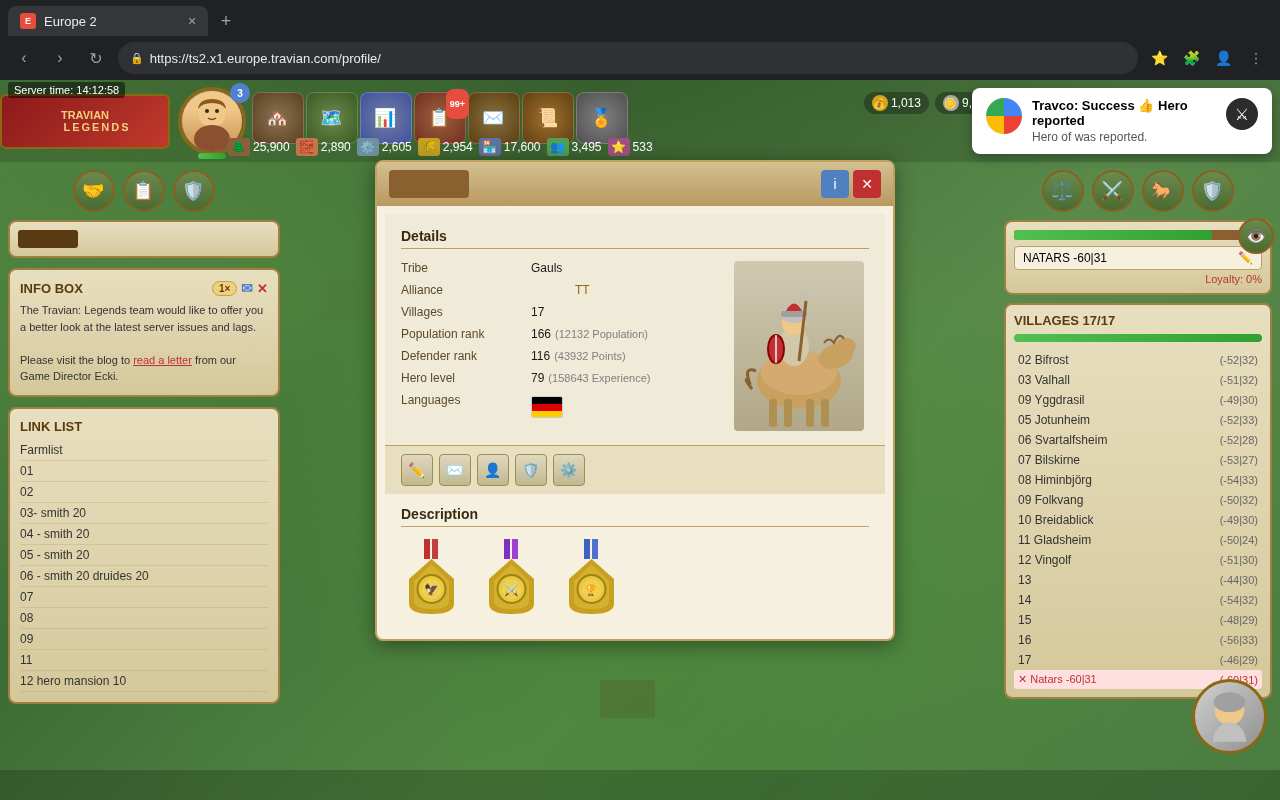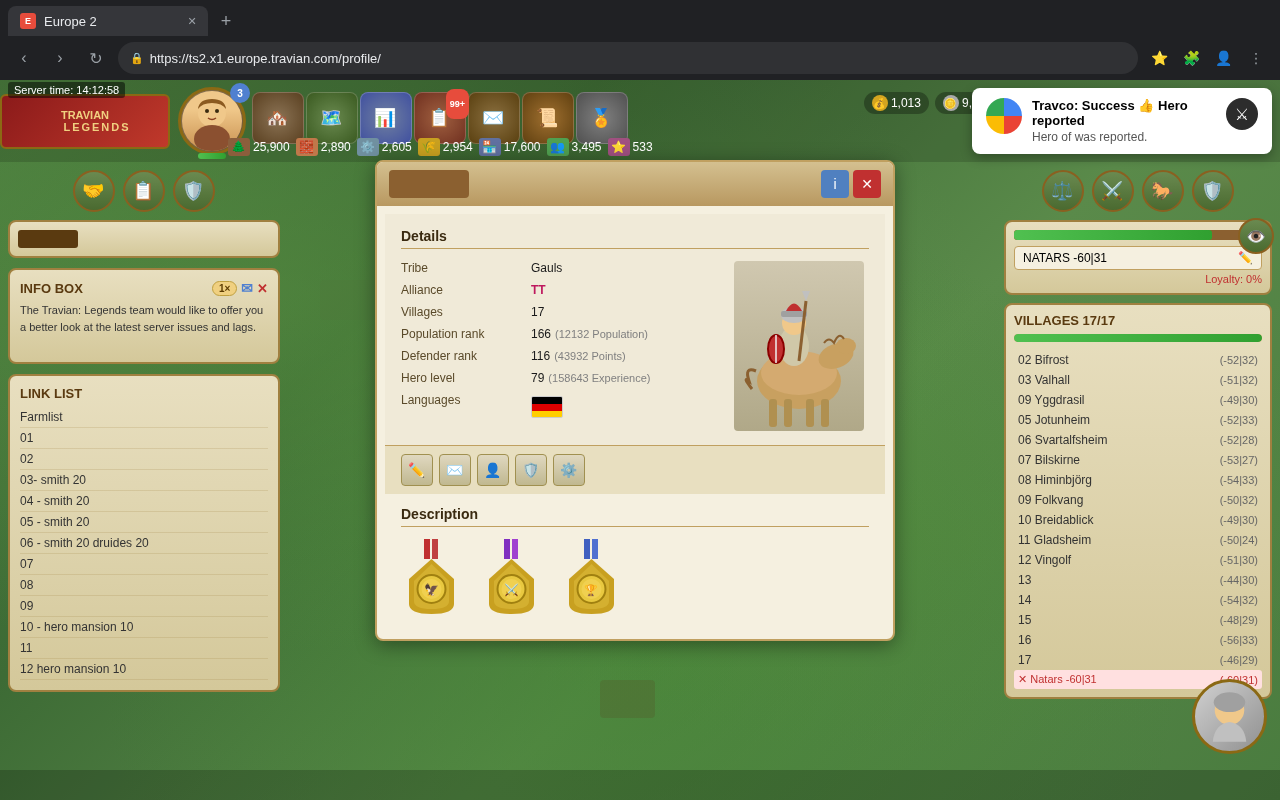--- a/index.html
+++ b/index.html
@@ -455,21 +455,21 @@
       width: 130px;
       color: #5a4a2a;
       font-size: 12px;
     }
     .detail-value {
       color: #1a1a1a;
       font-size: 12px;
     }
     .detail-value.sub { color: #808080; font-size: 11px; margin-left: 4px; }
 
-    .alliance-link { color: #be185d; text-decoration: none; font-weight: bold; }
+    .alliance-link { color: #a16207; text-decoration: none; font-weight: normal; margin-left: 44px; }
 
     .hero-portrait {
       width: 140px;
       display: flex;
       flex-direction: column;
       align-items: center;
     }
     .hero-portrait-img {
       width: 130px;
       height: 170px;
@@ -795,38 +795,42 @@
         <span>INFO BOX</span>
         <div style="display:flex;align-items:center;gap:4px;">
           <span class="notice-badge">1×</span>
           <span style="font-size:14px;color:#5080d0;">✉</span>
           <span class="x-close">✕</span>
         </div>
       </div>
       <div class="info-box-content">
         <p>The Travian: Legends team would like to offer you a better look at the latest server issues and lags.</p>
         <br>
+        <p>
+          <span>Please visit the blog to</span>
+          <a href="#">read a letter</a>
+          <span>from our Game Director Ecki.</span>
+        </p>
       </div>
     </div>
 
     <div class="panel-box">
       <div class="panel-title">
         <span>LINK LIST</span>
       </div>
       <div class="link-list-item">Farmlist</div>
       <div class="link-list-item">01</div>
       <div class="link-list-item">02</div>
       <div class="link-list-item">03- smith 20</div>
       <div class="link-list-item">04 - smith 20</div>
       <div class="link-list-item">05 - smith 20</div>
       <div class="link-list-item">06 - smith 20 druides 20</div>
       <div class="link-list-item">07</div>
       <div class="link-list-item">08</div>
       <div class="link-list-item">09</div>
-      <div class="link-list-item">10 - hero mansion 10</div>
       <div class="link-list-item">11</div>
       <div class="link-list-item">12 hero mansion 10</div>
     </div>
   </div>
 
   <div class="profile-dialog">
     <div class="dialog-header">
       <div class="dialog-title-box"></div>
       <div class="dialog-controls">
         <div class="dialog-btn info">i</div>

